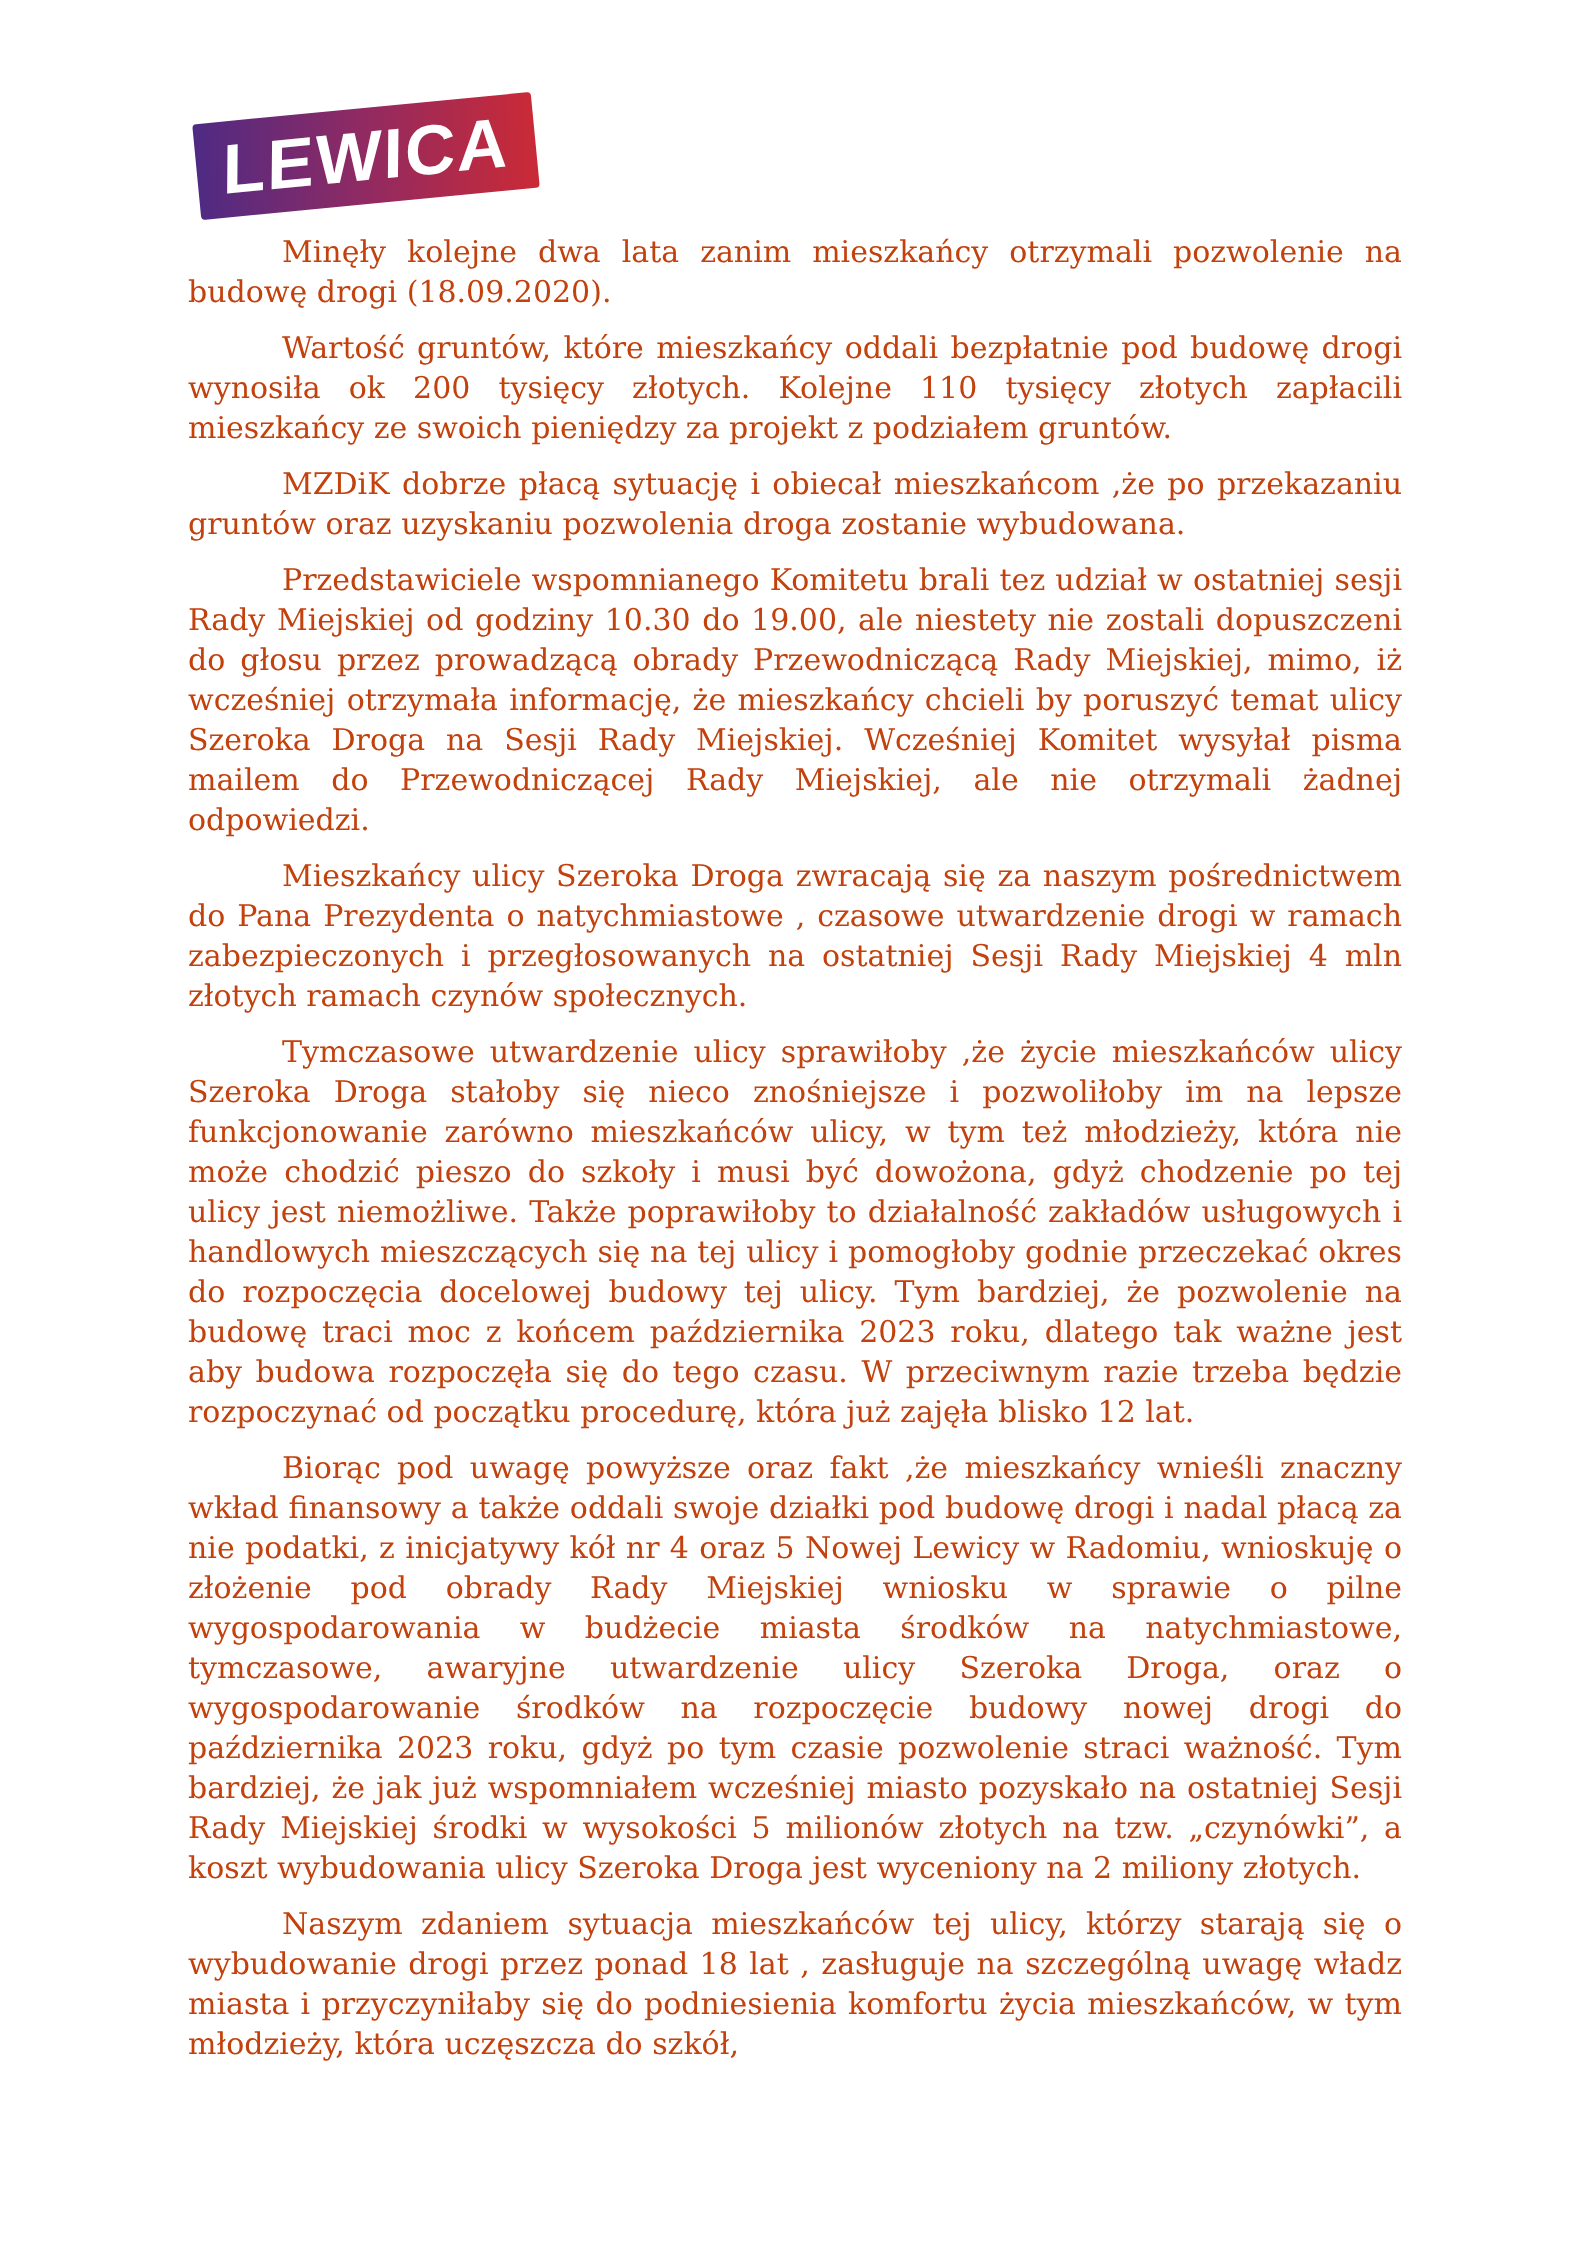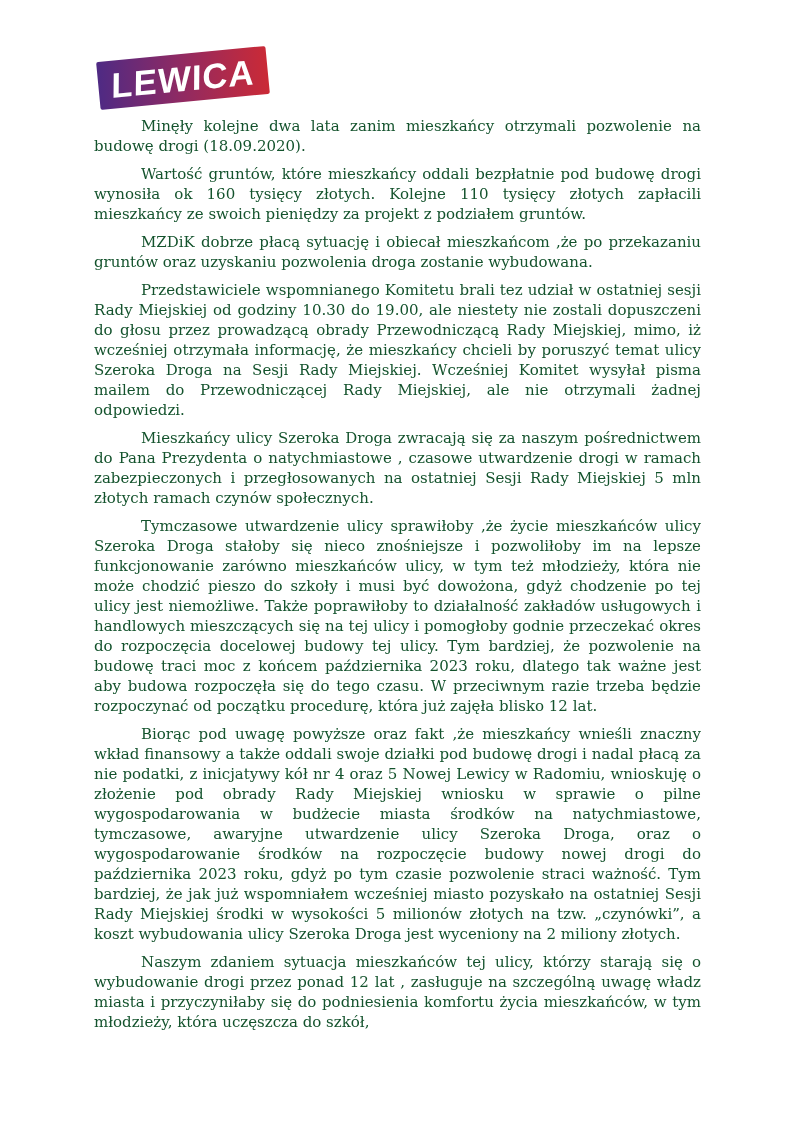--- a/index.html
+++ b/index.html
@@ -41,37 +41,37 @@
     left: 94px;
     top: 116px;
     width: 607px;
   }
   .doc-body p {
     margin: 0 0 8px 0;
     font-size: 15px;
     line-height: 20px;
     text-align: justify;
     text-indent: 47px;
-    color: #14532d;
+    color: #c2410c;
   }
 </style>
 </head>
 <body>
 
 <div class="page">
 
   <div class="logo-banner" style="background: linear-gradient(93deg, rgb(78, 42, 132) 0%, rgb(143, 42, 99) 48%, rgb(203, 42, 54) 100%);">
     <span class="logo-text">LEWICA</span>
   </div>
 
   <div class="doc-body">
     <p>Minęły  kolejne dwa lata zanim mieszkańcy otrzymali pozwolenie na budowę drogi (18.09.2020).</p>
-    <p>Wartość gruntów, które mieszkańcy oddali bezpłatnie pod budowę drogi wynosiła ok 160 tysięcy złotych. Kolejne 110 tysięcy złotych zapłacili mieszkańcy ze swoich pieniędzy za projekt z podziałem gruntów.</p>
+    <p>Wartość gruntów, które mieszkańcy oddali bezpłatnie pod budowę drogi wynosiła ok 200 tysięcy złotych. Kolejne 110 tysięcy złotych zapłacili mieszkańcy ze swoich pieniędzy za projekt z podziałem gruntów.</p>
     <p>MZDiK dobrze  płacą sytuację i obiecał  mieszkańcom ,że po przekazaniu gruntów oraz uzyskaniu pozwolenia droga zostanie wybudowana.</p>
     <p>Przedstawiciele wspomnianego Komitetu brali tez udział w ostatniej sesji Rady Miejskiej od godziny 10.30 do 19.00, ale niestety nie zostali dopuszczeni do głosu przez prowadzącą obrady Przewodniczącą Rady Miejskiej, mimo, iż wcześniej otrzymała informację, że mieszkańcy chcieli by poruszyć  temat ulicy Szeroka Droga na Sesji Rady Miejskiej. Wcześniej Komitet wysyłał  pisma mailem do Przewodniczącej Rady Miejskiej, ale nie otrzymali żadnej odpowiedzi.</p>
-    <p>Mieszkańcy ulicy Szeroka Droga  zwracają się za naszym pośrednictwem do Pana Prezydenta o  natychmiastowe , czasowe utwardzenie drogi w ramach zabezpieczonych i przegłosowanych   na ostatniej Sesji Rady Miejskiej 5 mln złotych ramach czynów społecznych.</p>
+    <p>Mieszkańcy ulicy Szeroka Droga  zwracają się za naszym pośrednictwem do Pana Prezydenta o  natychmiastowe , czasowe utwardzenie drogi w ramach zabezpieczonych i przegłosowanych   na ostatniej Sesji Rady Miejskiej 4 mln złotych ramach czynów społecznych.</p>
     <p>Tymczasowe utwardzenie ulicy  sprawiłoby ,że życie mieszkańców ulicy Szeroka Droga stałoby się nieco znośniejsze i pozwoliłoby im na lepsze funkcjonowanie zarówno mieszkańców ulicy, w tym też młodzieży, która nie może chodzić pieszo do szkoły i musi być dowożona, gdyż chodzenie  po tej ulicy jest niemożliwe. Także poprawiłoby to działalność zakładów usługowych i handlowych mieszczących się na tej ulicy i pomogłoby godnie przeczekać okres do rozpoczęcia  docelowej budowy tej ulicy. Tym bardziej, że pozwolenie na budowę traci  moc z końcem października 2023 roku, dlatego tak ważne jest aby budowa rozpoczęła się  do tego czasu. W przeciwnym razie trzeba będzie rozpoczynać od początku procedurę, która już zajęła blisko 12 lat.</p>
     <p>Biorąc pod uwagę powyższe oraz fakt ,że mieszkańcy  wnieśli znaczny wkład finansowy a także oddali swoje działki pod budowę drogi i nadal płacą za nie podatki, z inicjatywy kół  nr 4  oraz 5 Nowej Lewicy w Radomiu, wnioskuję o  złożenie pod obrady Rady Miejskiej wniosku w  sprawie o  pilne  wygospodarowania w budżecie miasta środków na natychmiastowe, tymczasowe, awaryjne utwardzenie  ulicy  Szeroka Droga, oraz o wygospodarowanie środków  na  rozpoczęcie budowy nowej drogi do  października 2023 roku, gdyż  po tym czasie  pozwolenie straci  ważność. Tym bardziej, że jak już wspomniałem wcześniej miasto pozyskało na ostatniej Sesji Rady Miejskiej środki w wysokości 5 milionów złotych na tzw. „czynówki”, a koszt wybudowania ulicy Szeroka Droga jest wyceniony na 2 miliony złotych.</p>
-    <p>Naszym zdaniem sytuacja mieszkańców tej ulicy, którzy starają się o wybudowanie drogi przez ponad 12 lat , zasługuje  na szczególną uwagę  władz miasta i przyczyniłaby się do  podniesienia  komfortu życia mieszkańców, w tym  młodzieży, która  uczęszcza  do szkół,</p>
+    <p>Naszym zdaniem sytuacja mieszkańców tej ulicy, którzy starają się o wybudowanie drogi przez ponad 18 lat , zasługuje  na szczególną uwagę  władz miasta i przyczyniłaby się do  podniesienia  komfortu życia mieszkańców, w tym  młodzieży, która  uczęszcza  do szkół,</p>
 
   </div>
 
 </div>
 
 </body></html>

